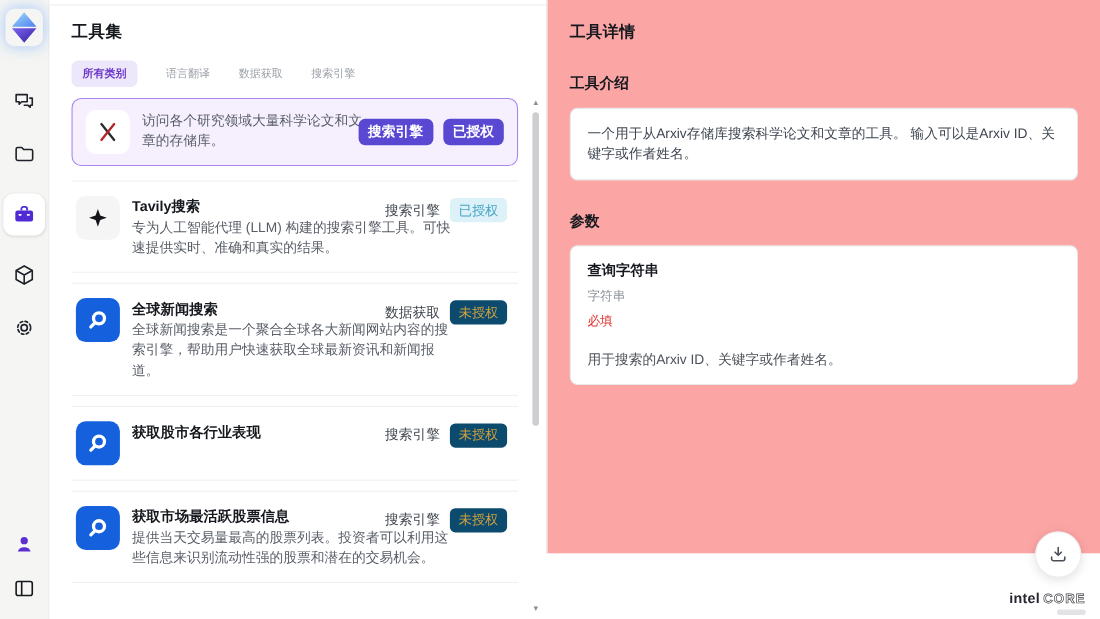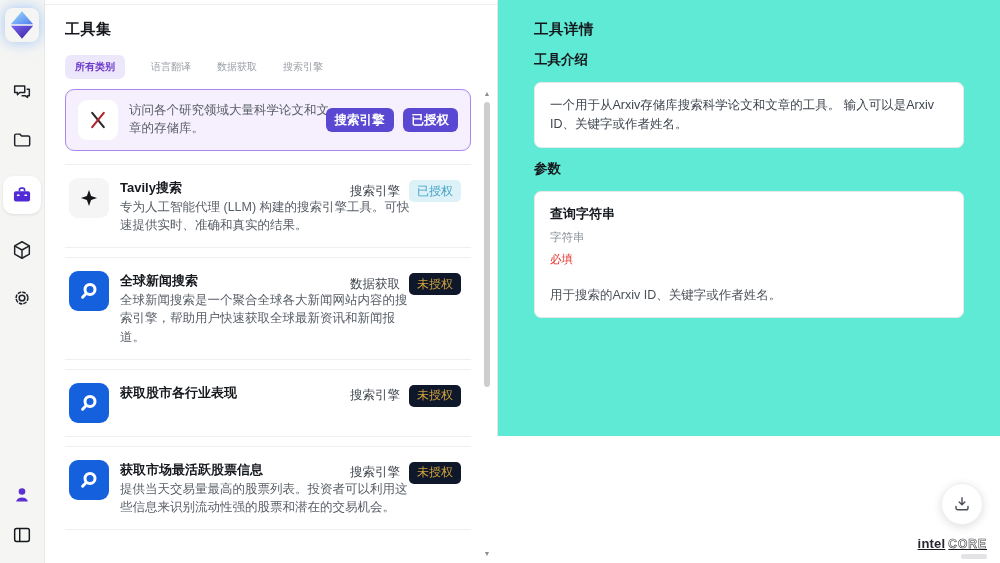--- a/index.html
+++ b/index.html
@@ -37,48 +37,48 @@
   .tool-icon.tile-news { background:#1560dc; }
   .tool-content { flex:1; min-width:0; }
   .tool-name { font-size:13px; font-weight:bold; color:#15181d; padding-top:1px; }
   .tool-desc { font-size:12.5px; color:#585e66; line-height:1.45; margin-top:1px; padding-right:46px; }
   .selected .tool-desc { padding-right:120px; }
   .tool-badges { position:absolute; right:10px; top:15px; display:flex; align-items:center; gap:9px; white-space:nowrap; }
   .selected .tool-badges { top:50%; transform:translateY(-50%); right:12px; }
   .cat { font-size:12.5px; color:#41474f; }
   .auth { font-size:12px; padding:2.5px 8px; border-radius:5px; }
   .auth-yes { background:#dcf1f8; color:#47a3c6; }
-  .auth-no  { background:#0f172a; color:#cfa13d; }
+  .auth-no  { background:#0c4a6e; color:#cfa13d; }
   .selected .cat, .selected .auth { background:#5a48d2; color:#fff; font-size:12.5px;
       padding:3.5px 9px; border-radius:6px; font-weight:bold; }
 
   
   .scrollbar { position:absolute; right:5px; top:88px; bottom:0; width:10px; }
   .scroll-up, .scroll-down { position:absolute; left:0; width:10px; font-size:7px; color:#8a8f96; text-align:center; cursor:pointer; }
   .scroll-up { top:2px; } .scroll-down { bottom:6px; }
   .scroll-thumb { position:absolute; left:2px; top:14px; width:6px; height:285px; background:#cdced0; border-radius:3px; cursor:pointer; }
 
   
-  .detail { position:absolute; left:497px; top:0; right:0; height:436px; background:#5eead4;
-            border-left:1px solid #e6e6e8; padding:20px 36px; }
+  .detail { position:absolute; left:497px; top:0; right:0; height:503px; background:#fca5a5;
+            border-left:1px solid #e6e6e8; padding:20px 20px; }
   .detail-title { font-size:14.5px; font-weight:bold; letter-spacing:.5px; }
-  .section-heading { font-size:13.5px; font-weight:bold; margin-top:12px; }
+  .section-heading { font-size:13.5px; font-weight:bold; margin-top:28px; }
   .detail-card { background:#fff; border:1px solid #e8e8ea; border-radius:7px; padding:13px 15px; margin-top:13px; }
   .intro-text { font-size:12.5px; color:#3f4650; line-height:1.5; }
   .param-head { display:flex; align-items:baseline; gap:7px;flex-direction:column; }
   .param-name { font-size:13px; font-weight:bold; color:#15181d; }
   .param-type { font-size:11.5px; color:#8a9098;text-align:right; }
   .param-required { font-size:11.5px; color:#e0342e; }
   .param-desc { font-size:12.5px; color:#4b5158; margin-top:20px; }
 
   
   .download-fab { position:absolute; right:17px; bottom:38px; width:42px; height:42px; border-radius:50%;
                   background:#fff; border:1px solid #efeff1; box-shadow:0 2px 10px rgba(0,0,0,.13);
                   display:flex; align-items:center; justify-content:center; cursor:pointer; }
-  .intel-brand { position:absolute; right:13px; bottom:12px; display:flex; align-items:flex-end; gap:3px;text-decoration:underline; }
+  .intel-brand { position:absolute; right:13px; bottom:12px; display:flex; align-items:flex-end; gap:3px; }
   .intel-word { font-size:13px; font-weight:bold; color:#26262e; letter-spacing:.2px; }
   .core-word { font-size:12px; font-weight:bold; color:#8a8a92; letter-spacing:1px;
                -webkit-text-stroke:.6px #3a3a42; color:transparent; }
   .ultra-mark { position:absolute; right:13px; bottom:4px; width:26px; height:5px; background:#e3e3e5; border-radius:2px; }
 
   svg { display:block; }
 </style>
 </head>
 <body>
 

